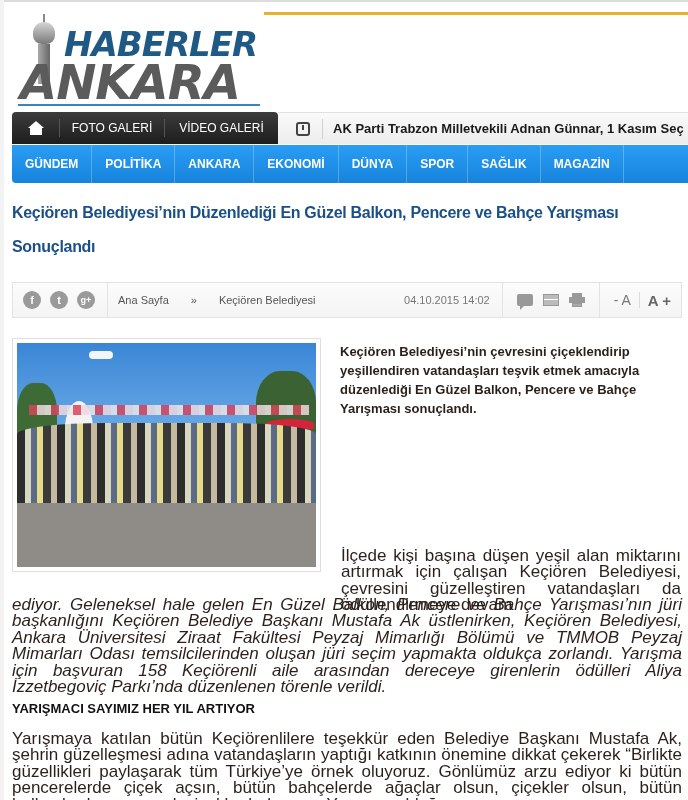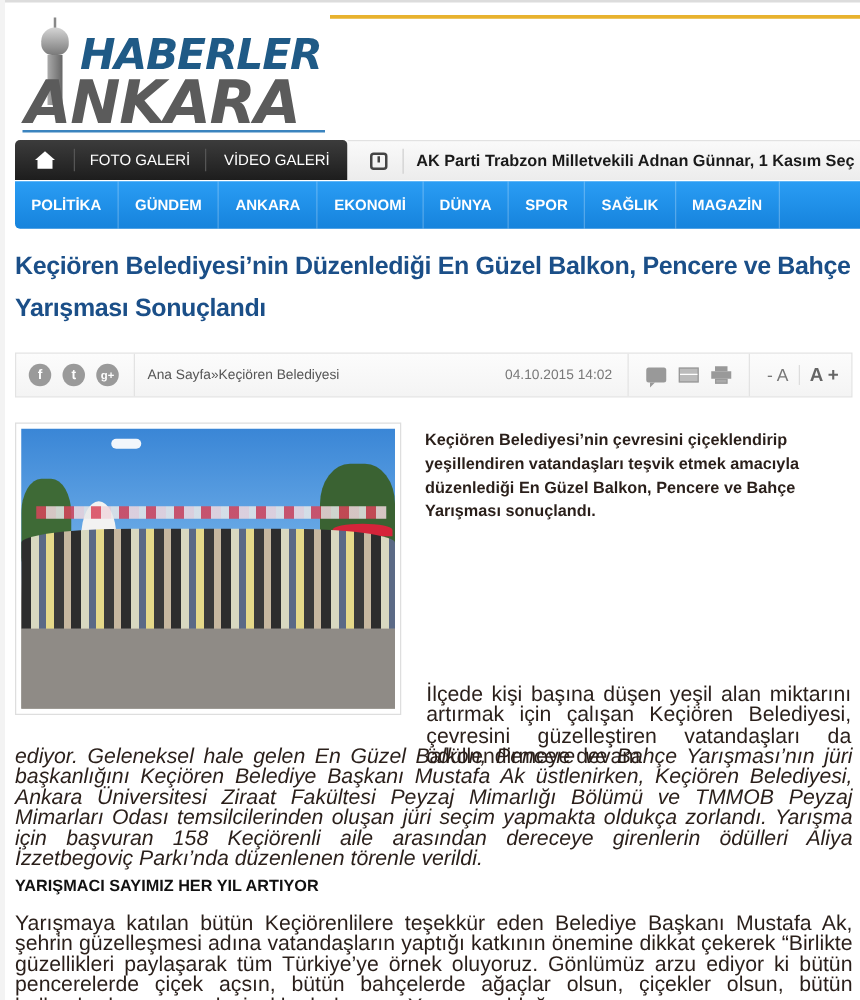--- a/index.html
+++ b/index.html
@@ -31,27 +31,27 @@
     .clock-icon { width: 14px; height: 14px; margin-left: 18px; border: 2px solid #444; border-radius: 3px; position: relative; }
     .clock-icon::after { content: ""; position: absolute; left: 4px; top: 1px; width: 2px; height: 5px; background: #444; }
     .ticker .sep { width: 1px; height: 20px; background: #d0d0d0; margin-left: 12px; margin-right: 10px; }
     .ticker .text { font-size: 13px; font-weight: bold; color: #1a1a1a; white-space: nowrap; }
 
     
     .blue-nav { position: absolute; left: 12px; top: 145px; width: 676px; height: 38px; background: linear-gradient(#2a9df4, #1683dc); border-radius: 0 0 0 4px; display: flex; align-items: center; overflow: hidden; }
     .blue-nav .item { height: 38px; display: flex; align-items: center; padding: 0 13px; color: #fff; font-weight: bold; font-size: 12px; border-right: 1px solid rgba(255,255,255,0.25); white-space: nowrap; cursor: pointer; }
 
     
-    .headline { position: absolute; left: 12px; top: 196px; width: 670px; font-family: "Liberation Sans", sans-serif; font-weight: bold; font-size: 20px; line-height: 34px; color: #1b4f88; letter-spacing: -0.3px; }
+    .headline { position: absolute; left: 12px; top: 196px; width: 670px; font-family: "Liberation Sans", sans-serif; font-weight: bold; font-size: 16px; line-height: 34px; color: #1b4f88; letter-spacing: -0.3px; }
 
     
     .meta-bar { position: absolute; left: 12px; top: 282px; width: 670px; height: 36px; border: 1px solid #e3e3e3; background: linear-gradient(#fcfcfc, #f4f4f4); display: flex; align-items: center; }
     .social { display: flex; align-items: center; width: 95px; height: 100%; border-right: 1px solid #e3e3e3; padding-left: 10px; gap: 9px; }
     .social .s-icon { width: 18px; height: 18px; border-radius: 50%; background: #9a9a9a; color: #fff; font-size: 11px; font-weight: bold; display: flex; align-items: center; justify-content: center; cursor: pointer; }
-    .breadcrumb { font-size: 11px; color: #555; padding-left: 10px; display: flex; gap: 0; flex: 1; }
+    .breadcrumb { font-size: 11px; color: #555; padding-left: 10px; display: flex; gap: 22px; flex: 1; }
     .breadcrumb .link { color: #555; cursor: pointer; }
     .date { font-size: 11px; color: #777; padding-right: 12px; }
     .tools { display: flex; align-items: center; gap: 10px; height: 100%; border-left: 1px solid #e3e3e3; padding: 0 14px; }
     .comment-icon { width: 16px; height: 12px; background: #999; border-radius: 2px; position: relative; cursor: pointer; }
     .comment-icon::after { content: ""; position: absolute; left: 3px; bottom: -4px; border-left: 4px solid #999; border-bottom: 4px solid transparent; }
     .mail-icon { width: 16px; height: 12px; border: 1px solid #999; background: #bbb; position: relative; cursor: pointer; overflow: hidden; }
     .mail-icon::before { content: ""; position: absolute; left: -2px; top: -8px; width: 18px; height: 12px; border-bottom: 1px solid #fff; transform: rotate(0deg); }
     .print-icon { width: 16px; height: 14px; position: relative; cursor: pointer; }
     .print-icon .top { position: absolute; left: 3px; top: 0; width: 10px; height: 4px; background: #999; }
     .print-icon .mid { position: absolute; left: 0; top: 4px; width: 16px; height: 6px; background: #999; }
@@ -108,22 +108,22 @@
   <div class="item" style="width:113px;">VİDEO GALERİ</div>
 </div>
 
 <div class="ticker">
   <span class="clock-icon"></span>
   <span class="sep"></span>
   <span class="text">AK Parti Trabzon Milletvekili Adnan Günnar, 1 Kasım Seç</span>
 </div>
 
 <div class="blue-nav">
+  <div class="item">GÜNDEM</div>
   <div class="item">POLİTİKA</div>
-  <div class="item">GÜNDEM</div>
   <div class="item">ANKARA</div>
   <div class="item">EKONOMİ</div>
   <div class="item">DÜNYA</div>
   <div class="item">SPOR</div>
   <div class="item">SAĞLIK</div>
   <div class="item">MAGAZİN</div>
 
 </div>
 
 <h1 class="headline">Keçiören Belediyesi’nin Düzenlediği En Güzel Balkon, Pencere ve Bahçe Yarışması Sonuçlandı</h1>

